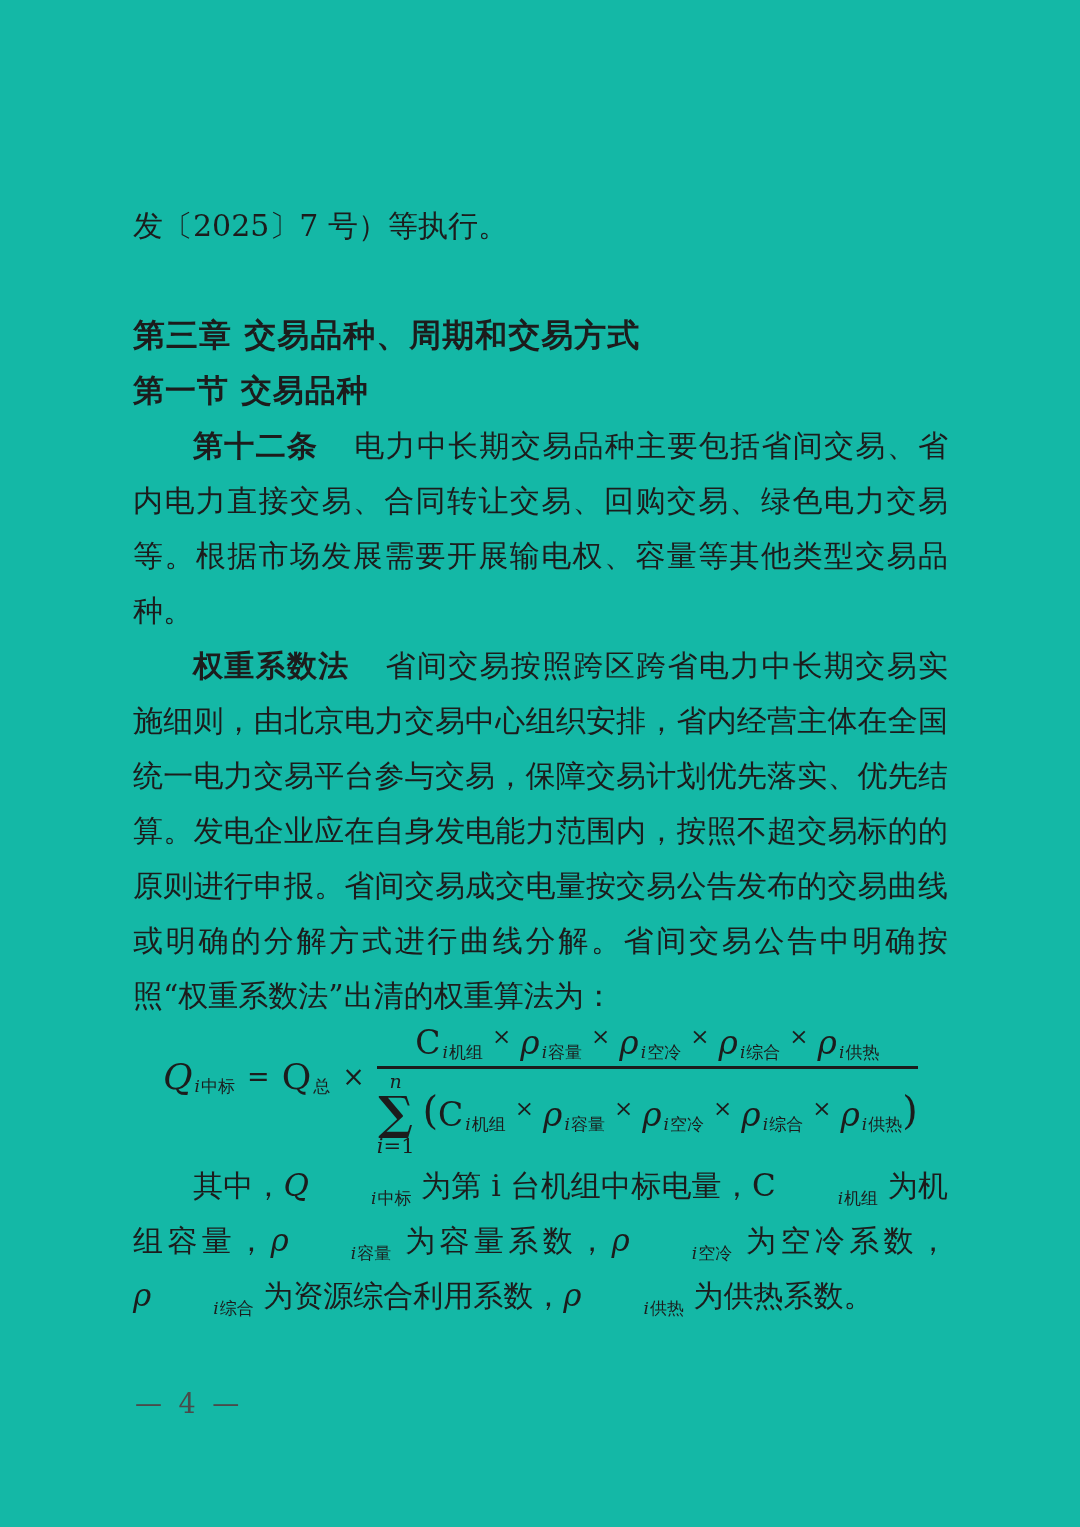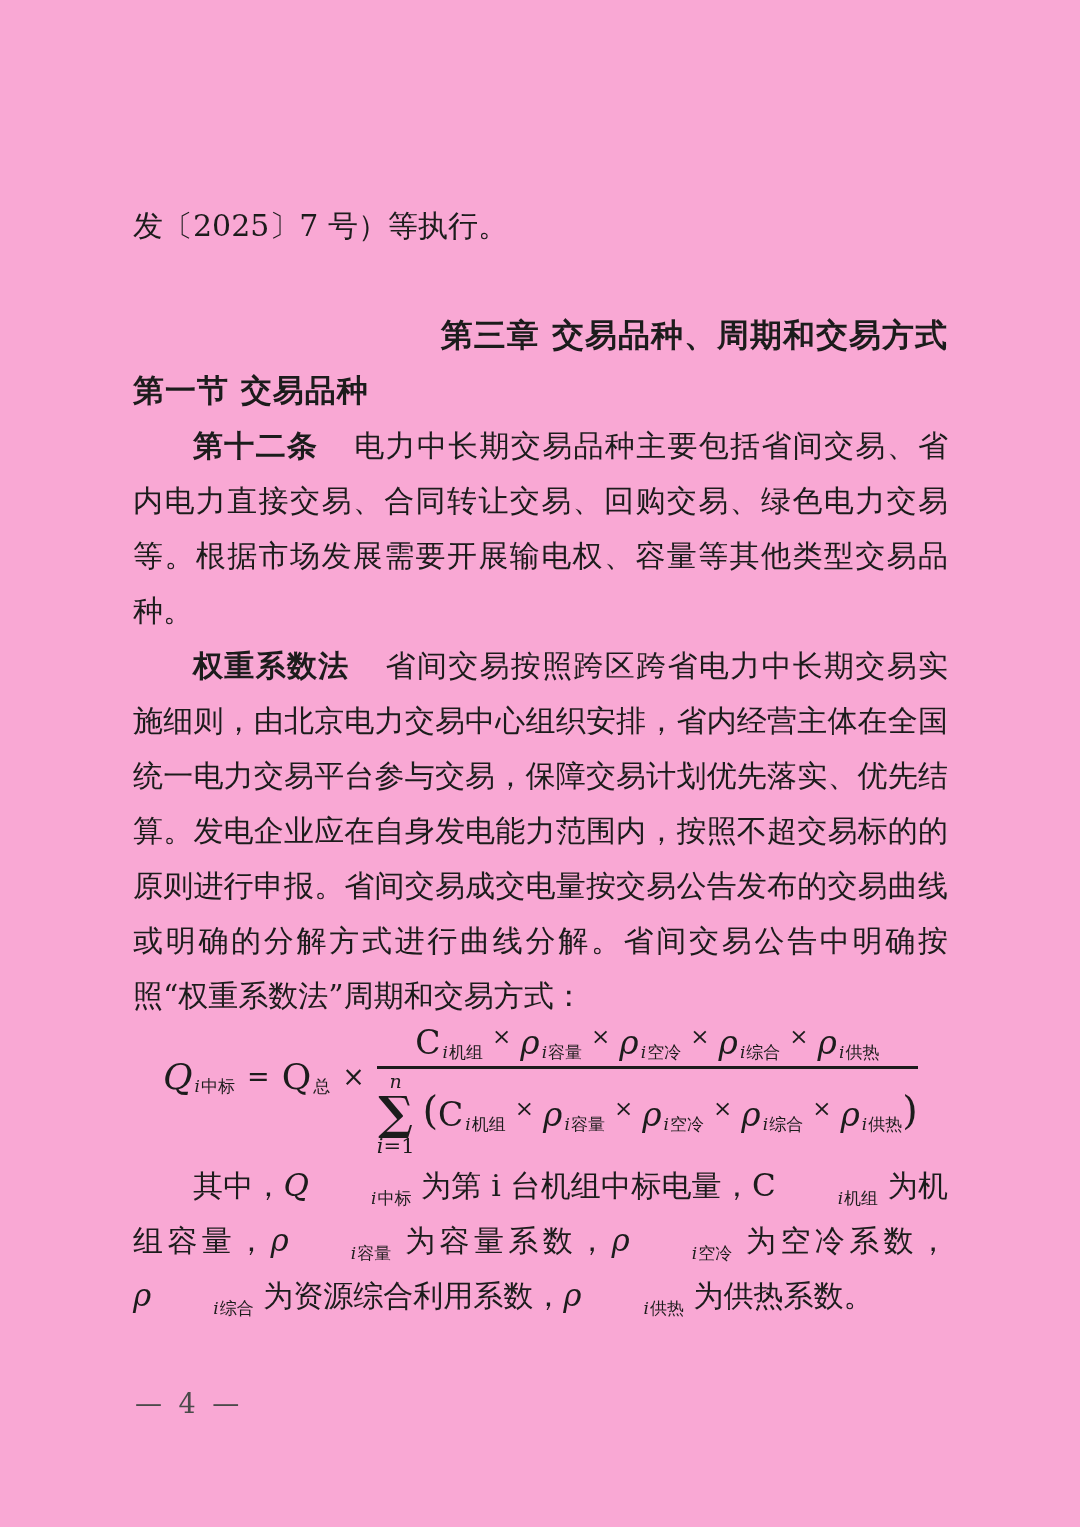--- a/index.html
+++ b/index.html
@@ -2,21 +2,21 @@
 <html><head>
 <meta charset="utf-8">
 <style>
   html, body { margin: 0; padding: 0; }
   body { background: #ffffff; }
 
   .page {
     position: relative;
     width: 1080px;
     height: 1527px;
-    background: #f9a8d4;
+    background: #14b8a6;
     overflow: hidden;
     font-family: "DejaVu Serif", "Liberation Serif", serif;
     color: #1c1c1c;
   }
 
   .content {
     position: absolute;
     left: 133px;
     top: 198px;
     width: 815px;
@@ -29,21 +29,21 @@
     text-align: justify;
   }
   .body-para { text-indent: 60px; }
   .spacer-line { height: 55px; }
 
   .chapter {
     font-family: "DejaVu Sans", "Liberation Sans", sans-serif;
     font-weight: 700;
     font-size: 32px;
     line-height: 55px;
-    text-align: right;
+    text-align: left;
     text-indent: 0;
     margin: 0;
     letter-spacing: 1px;
   }
 
   .section {
     font-weight: 700;
     font-size: 31px;
     line-height: 55px;
     text-align: left;
@@ -124,21 +124,21 @@
     <p class="body-line">发〔2025〕7 号）等执行。</p>
 
     <div class="spacer-line"></div>
 
     <h1 class="chapter">第三章 交易品种、周期和交易方式</h1>
 
     <h2 class="section">第一节 交易品种</h2>
 
     <p class="body-para"><span class="article-label">第十二条</span><span>电力中长期交易品种主要包括省间交易、省内电力直接交易、合同转让交易、回购交易、绿色电力交易等。根据市场发展需要开展输电权、容量等其他类型交易品种。</span></p>
 
-    <p class="body-para"><span class="article-label">权重系数法</span><span>省间交易按照跨区跨省电力中长期交易实施细则，由北京电力交易中心组织安排，省内经营主体在全国统一电力交易平台参与交易，保障交易计划优先落实、优先结算。发电企业应在自身发电能力范围内，按照不超交易标的的原则进行申报。省间交易成交电量按交易公告发布的交易曲线或明确的分解方式进行曲线分解。省间交易公告中明确按照“权重系数法”周期和交易方式：</span></p>
+    <p class="body-para"><span class="article-label">权重系数法</span><span>省间交易按照跨区跨省电力中长期交易实施细则，由北京电力交易中心组织安排，省内经营主体在全国统一电力交易平台参与交易，保障交易计划优先落实、优先结算。发电企业应在自身发电能力范围内，按照不超交易标的的原则进行申报。省间交易成交电量按交易公告发布的交易曲线或明确的分解方式进行曲线分解。省间交易公告中明确按照“权重系数法”出清的权重算法为：</span></p>
 
     <div class="formula">
       <span class="f-lead">
         <span class="f-var">
             <span class="f-base it">Q</span>
             <span class="f-sub"><i>i</i>中标</span>
           </span>
         <span class="f-op">=</span>
         <span class="f-var">
             <span class="f-base">Q</span>

